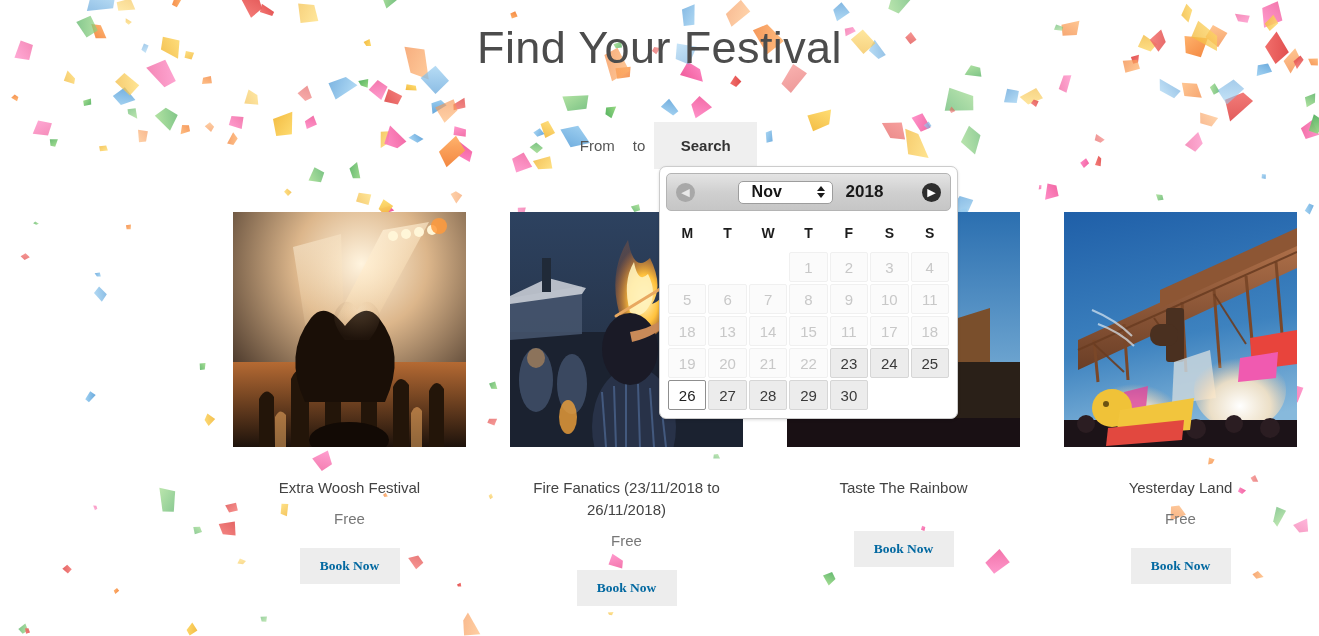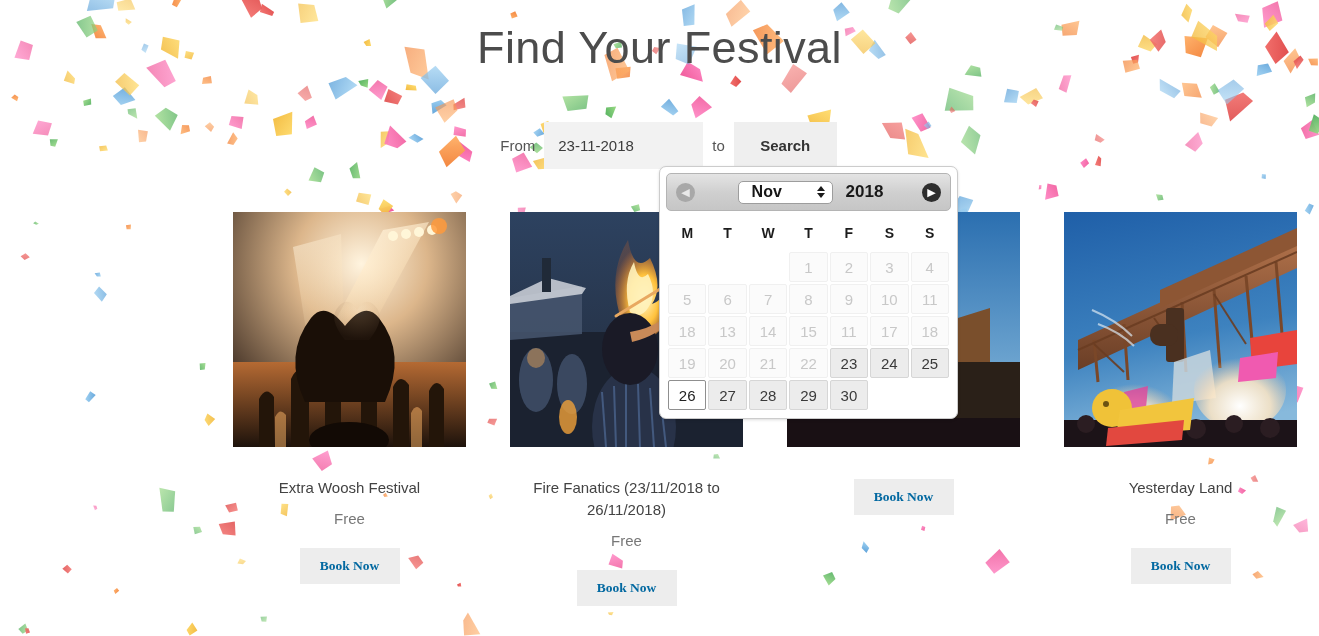--- a/index.html
+++ b/index.html
@@ -386,21 +386,20 @@
       <polygon points="-6.8092735806236195,-6.127444788000382 5.828293013082436,-7.190654148942373 4.173904509083821,6.83308584949453 -3.1802862266036898,7.194905232089514" fill="url(#gYel)" transform="translate(375.6,395.8) rotate(100.0)" opacity="0.56"></polygon>
     </g>
 </svg>
 
 <div class="page">
 
   <div class="page-title">Find Your Festival</div>
 
   <div class="search-bar">
     <span class="search-label">From</span>
-    <input class="date-input" type="text" value="23-11-2018" style="">
     <span class="search-label to">to</span>
     <button class="search-button">Search</button>
   </div>
 
   <div class="cards">
 
     <div class="card">
       <div class="card-img">
         <svg viewBox="0 0 233 235" xmlns="http://www.w3.org/2000/svg">
           <defs>
@@ -515,20 +514,21 @@
               <stop offset="0%" stop-color="#2b6fb0"></stop>
                 <stop offset="100%" stop-color="#8fc0e0"></stop>
             </linearGradient>
           </defs>
           <rect width="233" height="235" fill="url(#c3sky)"></rect>
           <rect y="150" width="233" height="85" fill="#2a2018"></rect>
           <polygon points="30,150 203,96 203,150" fill="#7a4f2c"></polygon>
           <rect y="206" width="233" height="29" fill="#191014"></rect>
         </svg>
       </div>
+      <div class="card-title">Taste The Rainbow</div>
       <div class="card-price"></div>
       <button class="book-button">Book Now</button>
     </div>
 
     <div class="card">
       <div class="card-img">
         <svg viewBox="0 0 233 235" xmlns="http://www.w3.org/2000/svg">
           <defs>
             <linearGradient id="c4sky" x1="0" y1="0" x2="0.2" y2="1">
               <stop offset="0%" stop-color="#1f5fa8"></stop>

